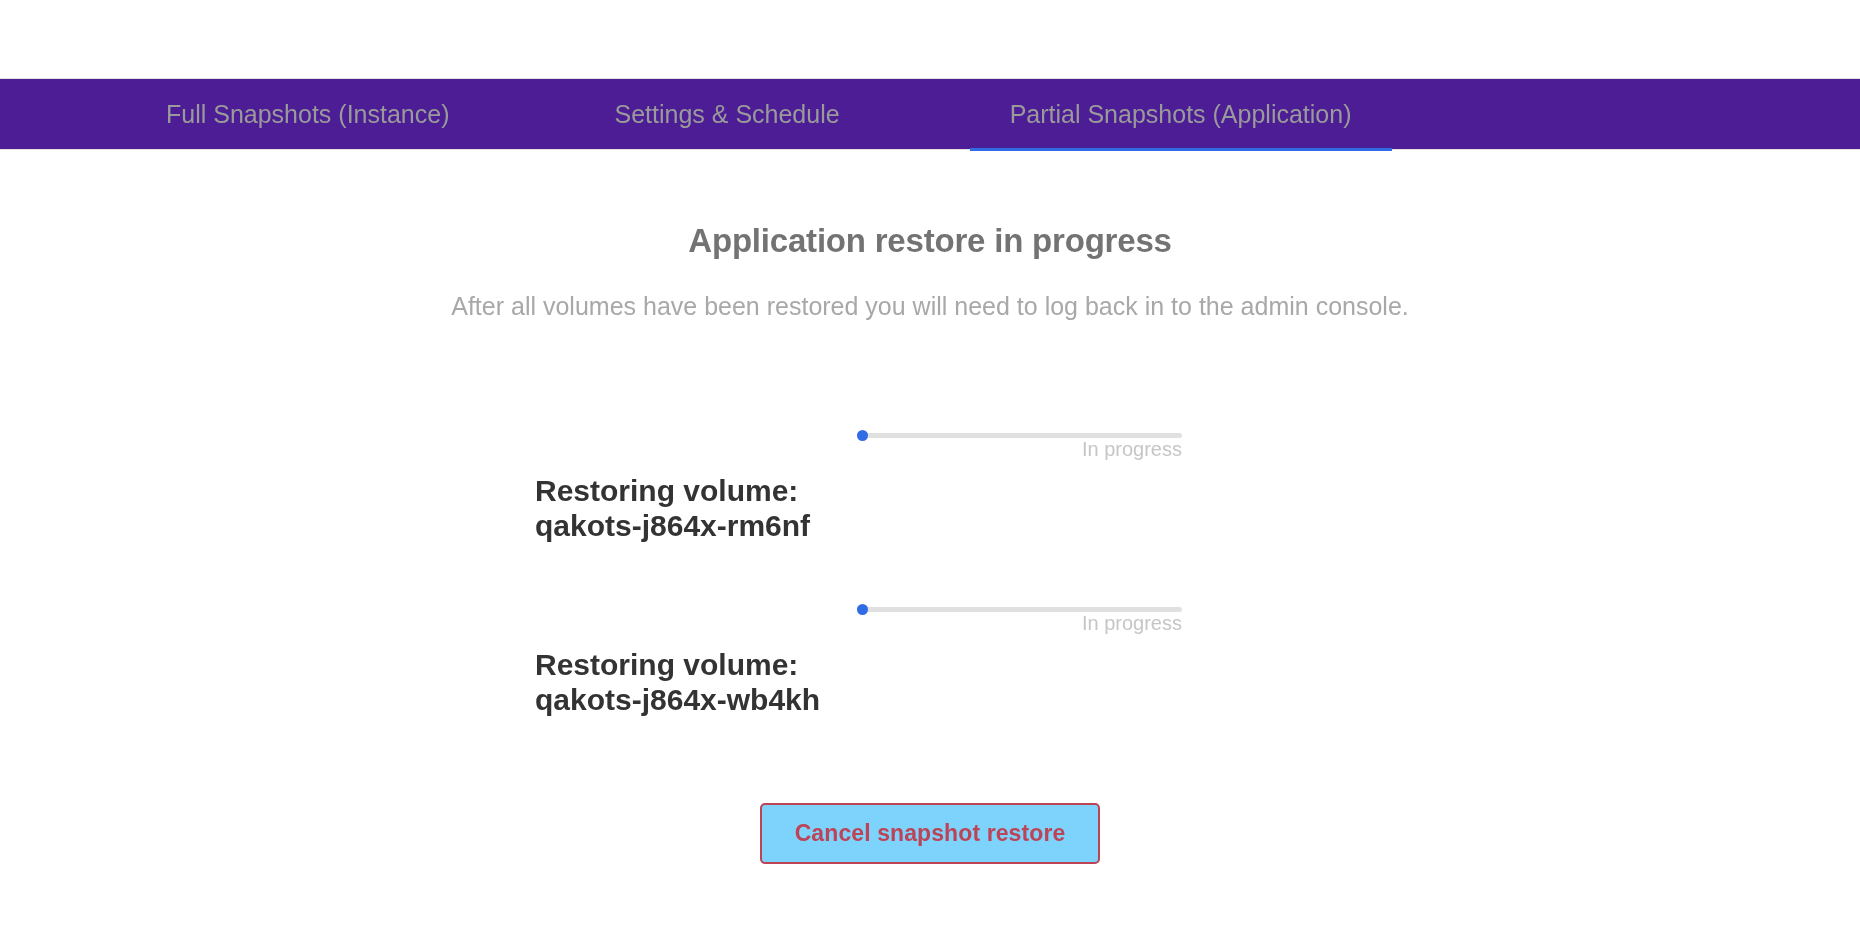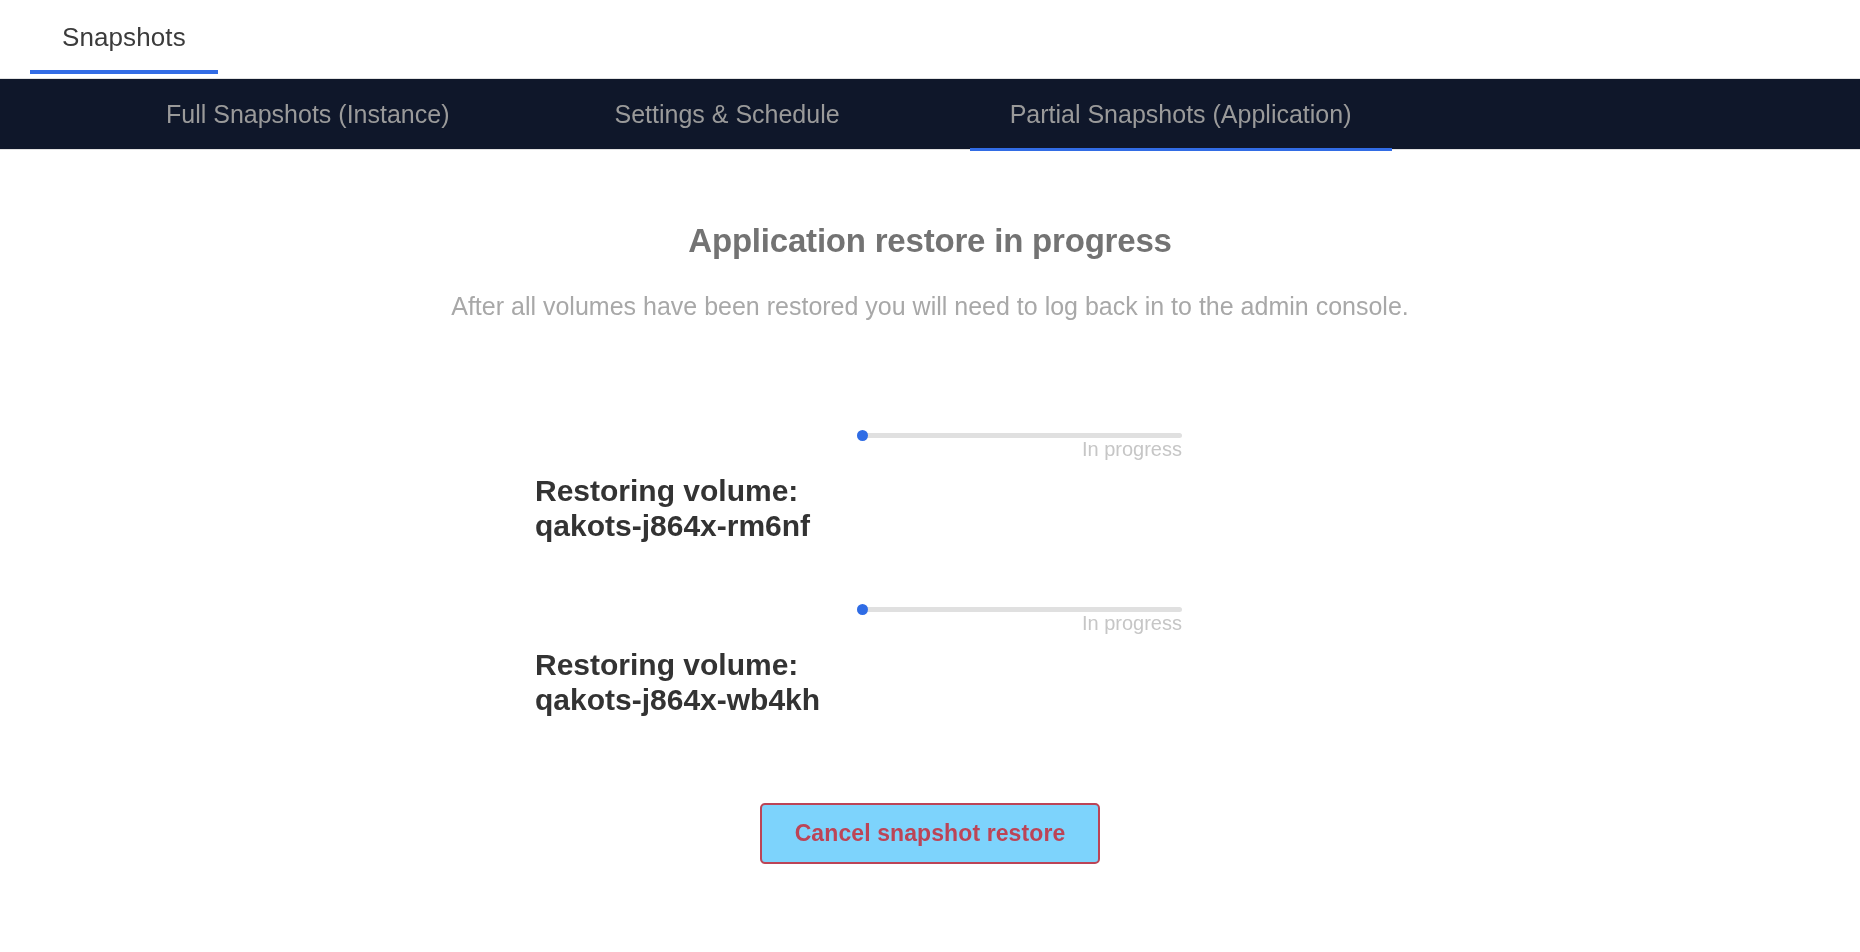--- a/index.html
+++ b/index.html
@@ -62,21 +62,21 @@
     height: 4px;
     background: #326ce5;
     display: none;
   }
   .top-tab.active .underline { display: block; }
 
   
   .subnav {
     position: relative;
     height: 72px;
-    background: #0f172a;
+    background: #4c1d95;
     border-top: 1px solid #e2e2e2;
     border-bottom: 1px solid #e2e2e2;
     display: flex;
     align-items: center;
     box-sizing: border-box;
   }
   .sub-tab {
     position: relative;
     height: 72px;
     display: flex;
@@ -195,24 +195,20 @@
 </style>
 </head>
 <body>
 
 <div class="topnav">
   <div class="topnav-inner">
     <div class="top-tab clipped">
       
       
     </div>
-    <div class="top-tab named active">
-      <span>Snapshots</span>
-      <span class="underline"></span>
-    </div>
   </div>
 </div>
 
 <div class="subnav">
   <div class="sub-tab sub-tab-0">
     <span>Full Snapshots (Instance)</span>
 
   </div>
   <div class="sub-tab sub-tab-2">
     <span>Settings &amp; Schedule</span>

